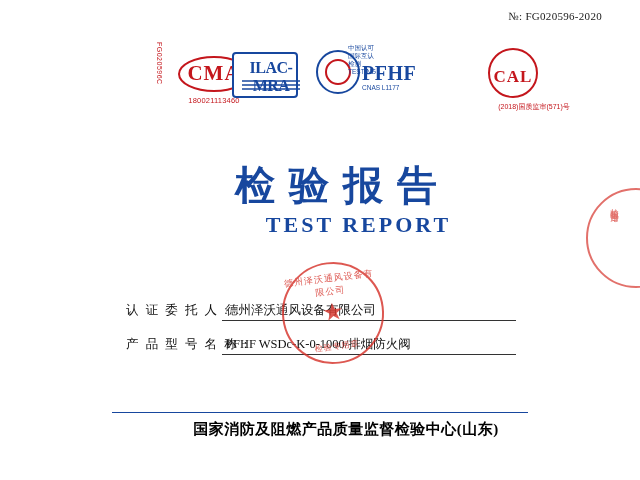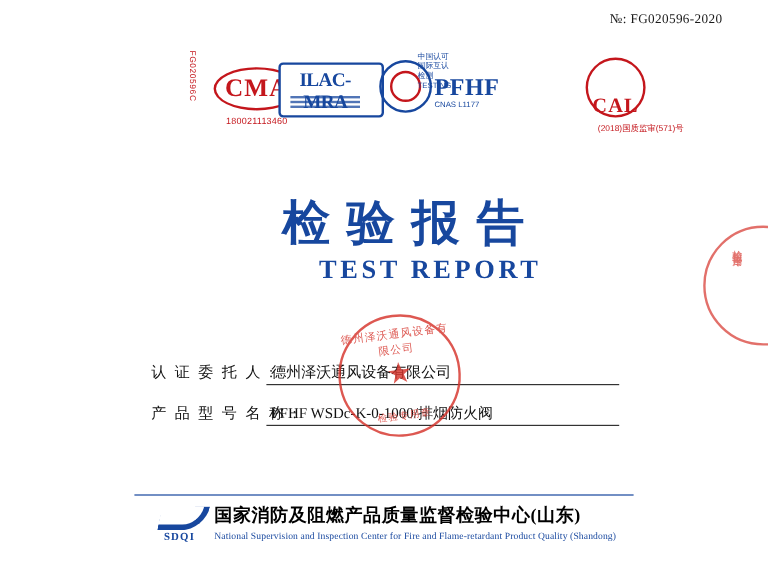--- a/index.html
+++ b/index.html
@@ -109,21 +109,21 @@
     position: absolute;
     left: 228px;
     top: 6px;
     width: 84px;
     height: 60px;
   }
   .ilac-badge {
     position: absolute;
     left: 4px;
     top: 4px;
-    width: 88px;
+    width: 66px;
     height: 46px;
     border: 2px solid #17479e;
     border-radius: 4px;
     box-sizing: border-box;
     background: #fff;
   }
   .ilac-inner {
     position: absolute;
     left: 0;
     top: 5px;
@@ -223,21 +223,21 @@
     top: 4px;
     width: 50px;
     height: 50px;
     border-radius: 50%;
     border: 2.5px solid #c4161c;
     box-sizing: border-box;
   }
   .cal-letters {
     position: absolute;
     left: 10px;
-    top: 19px;
+    top: 8px;
     width: 50px;
     height: 50px;
     line-height: 50px;
     text-align: center;
     color: #c4161c;
     font-family: "Liberation Serif", serif;
     font-weight: bold;
     font-size: 17px;
     letter-spacing: 1px;
   }
@@ -532,22 +532,17 @@
 
   <div class="seal">
     <div class="seal-text-top">德州泽沃通风设备有限公司</div>
     <div class="seal-star">★</div>
     <div class="seal-text-bottom">检验专用章</div>
   </div>
 
   <div class="footer-rule"></div>
   <div class="footer">
     <div class="footer-inner">
-      <div class="sdqi-logo">
-        <div class="sdqi-swoosh"></div>
-        <div class="sdqi-text">SDQI</div>
-      </div>
       <div class="footer-cn">国家消防及阻燃产品质量监督检验中心(山东)</div>
-      <div class="footer-en">National Supervision and Inspection Center for Fire and Flame-retardant Product Quality (Shandong)</div>
     </div>
   </div>
 
 </div>
 
 </body></html>

